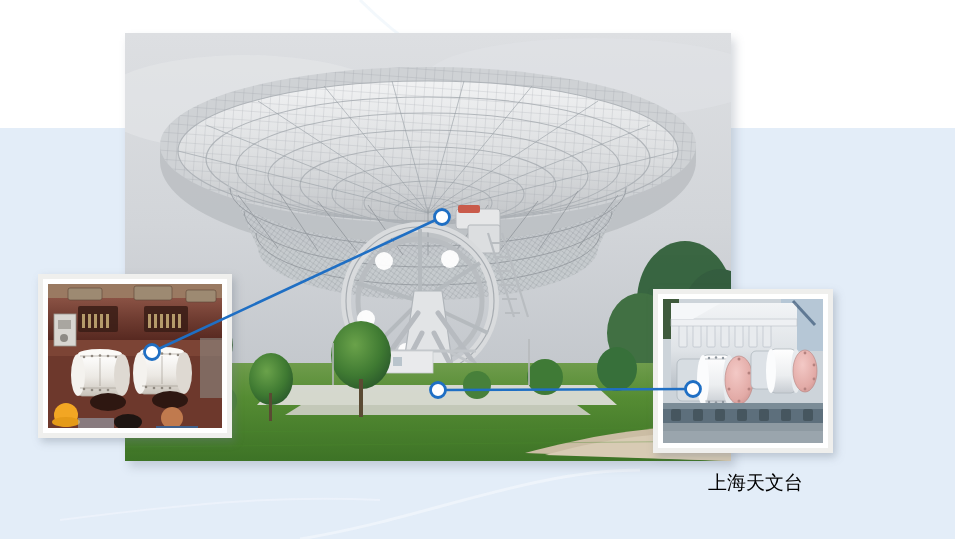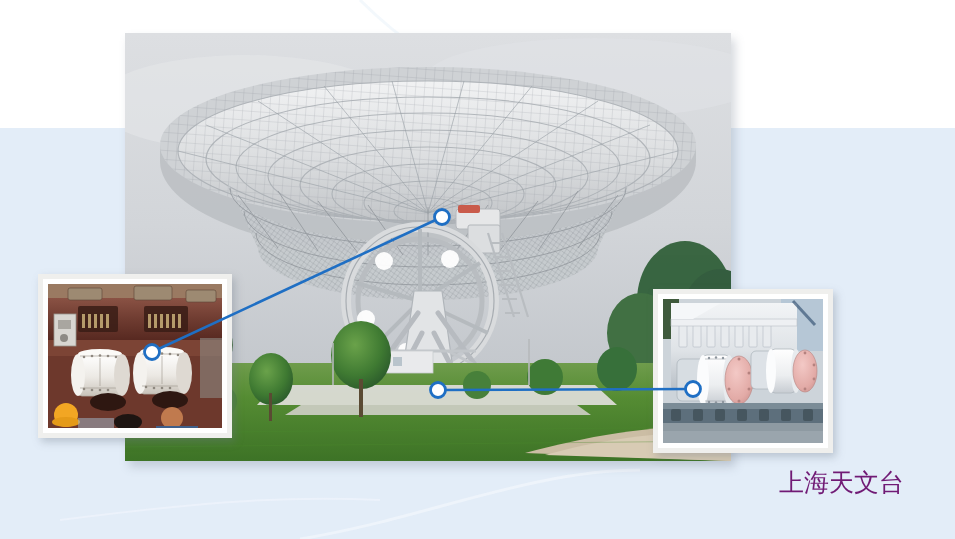--- a/index.html
+++ b/index.html
@@ -80,24 +80,24 @@
   .callouts {
     position: absolute;
     left: 0; top: 0;
     width: 955px; height: 539px;
     pointer-events: none;
   }
 
   
   .caption {
     position: absolute;
-    left: 779px; top: 468px;
-    font-size: 25px;
+    left: 708px; top: 468px;
+    font-size: 19px;
     line-height: 30px;
-    color: #701a75;
+    color: #000000;
     font-family: "Liberation Serif", "DejaVu Serif", serif;
     letter-spacing: 0px;
     white-space: nowrap;
   }
 </style>
 </head>
 <body>
 
 <div id="slide">
 

